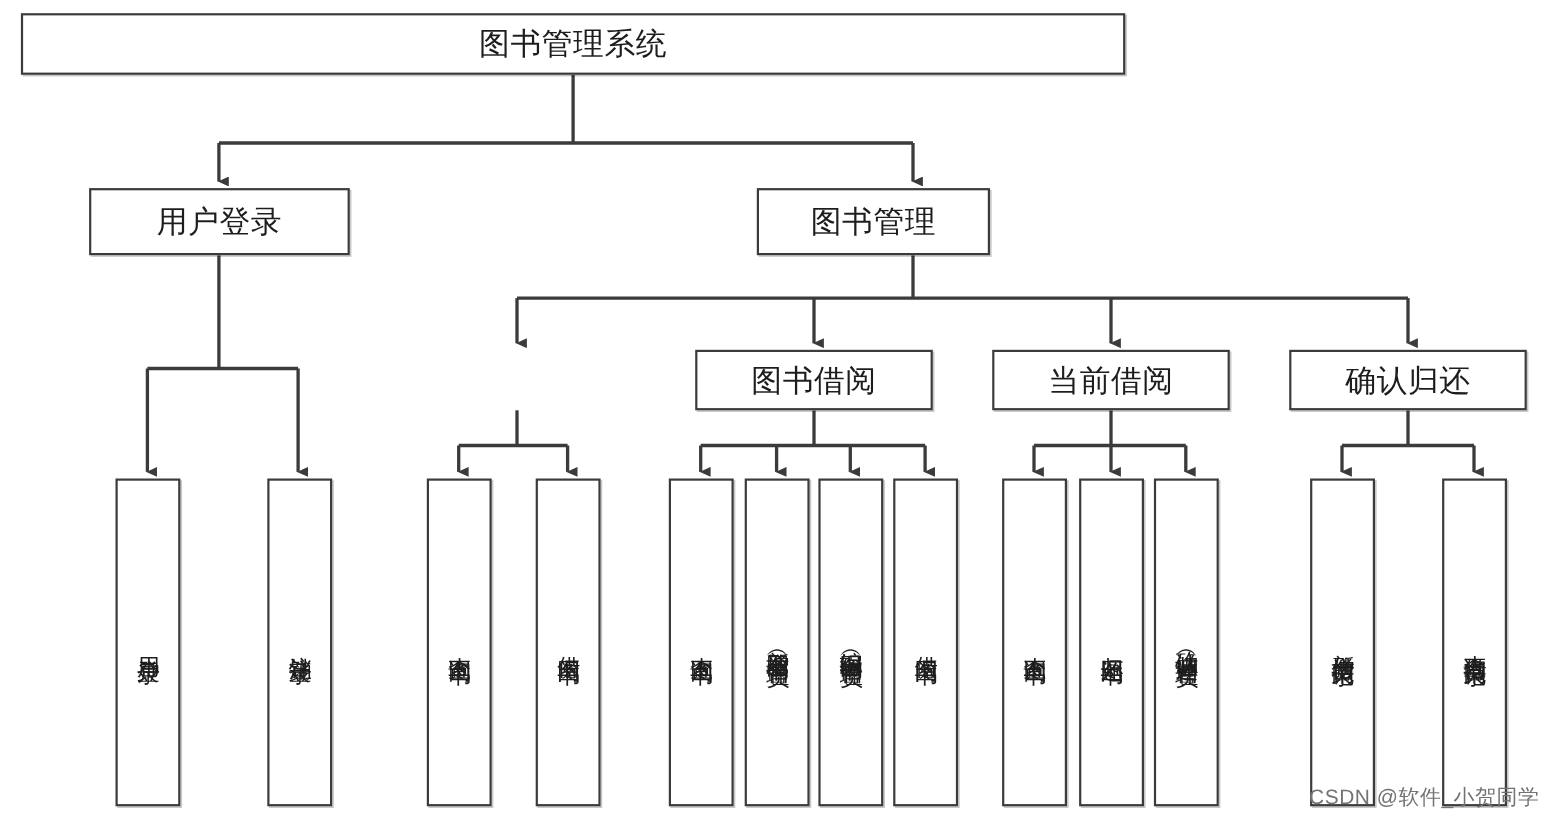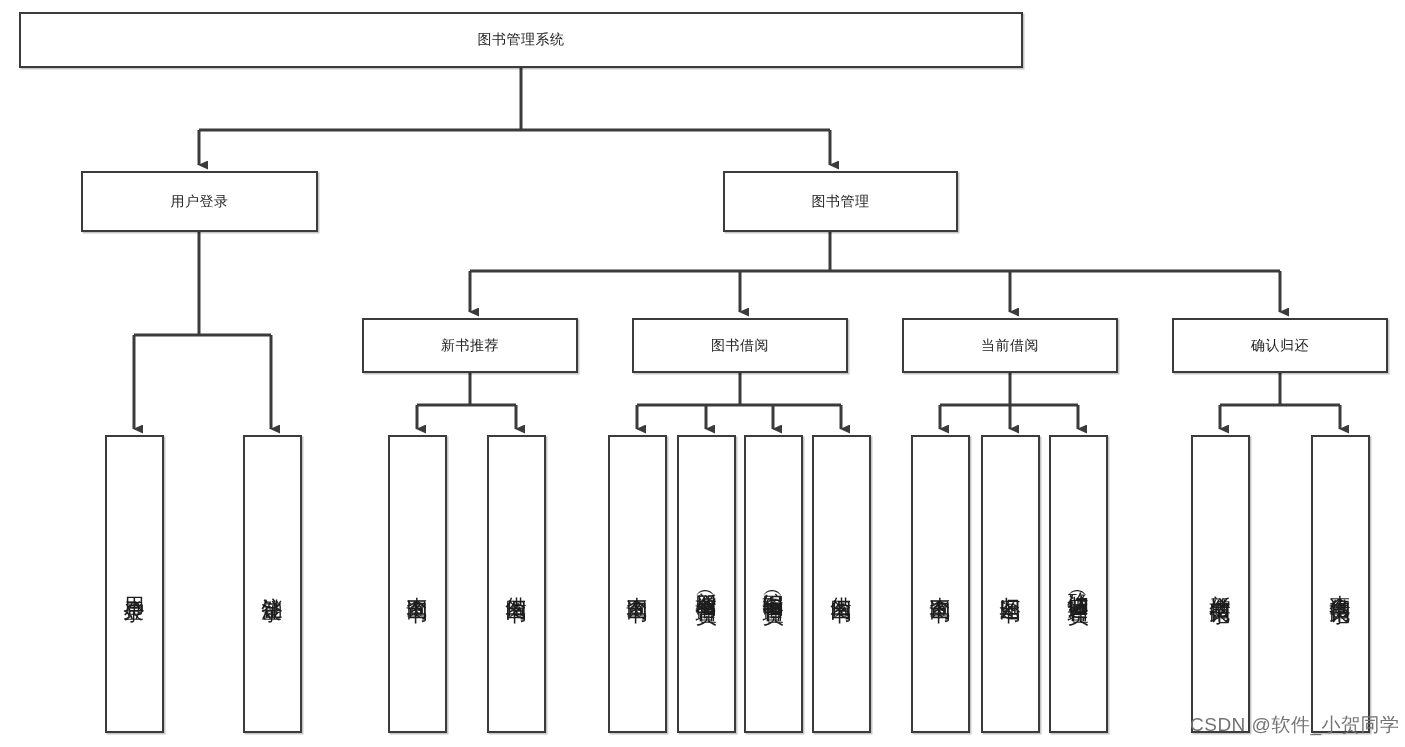--- a/index.html
+++ b/index.html
@@ -27,21 +27,21 @@
     background: #ffffff;
     border: 2.5px solid #3b3b3b;
     box-shadow: 1.5px 1.5px 0 rgba(0,0,0,0.22);
   }
   .node-label-h {
     position: absolute;
     left: 0; right: 0; top: 0; bottom: 0;
     display: flex;
     align-items: center;
     justify-content: center;
-    font-size: 14px;
+    font-size: 28px;
     color: #1d1d1d;
     letter-spacing: 0.5px;
     white-space: nowrap;
   }
   .node-label-v {
     position: absolute;
     left: 0; right: 0; top: 0; bottom: 0;
     display: flex;
     align-items: center;
     justify-content: center;
@@ -125,27 +125,24 @@
     </g>
   </svg>
 
   <div class="node-box" style="left:19px; top:12px; width:1004px; height:56px;">
     <span class="node-label-h">图书管理系统</span>
   </div>
 
   <div class="node-box" style="left:81px; top:171px; width:237px; height:61px;">
     <span class="node-label-h">用户登录</span>
   </div>
-  <div class="node-box" style="left:723px; top:171px; width:235px; height:61px;">
+  <div class="node-box" style="left:688px; top:171px; width:212px; height:61px;">
     <span class="node-label-h">图书管理</span>
   </div>
 
-  <div class="node-box" style="left:362px; top:318px; width:216px; height:55px;">
-    <span class="node-label-h">新书推荐</span>
-  </div>
   <div class="node-box" style="left:902px; top:318px; width:216px; height:55px;">
     <span class="node-label-h">当前借阅</span>
   </div>
   <div class="node-box" style="left:632px; top:318px; width:216px; height:55px;">
     <span class="node-label-h">图书借阅</span>
   </div>
   <div class="node-box" style="left:1172px; top:318px; width:216px; height:55px;">
     <span class="node-label-h">确认归还</span>
   </div>
 

